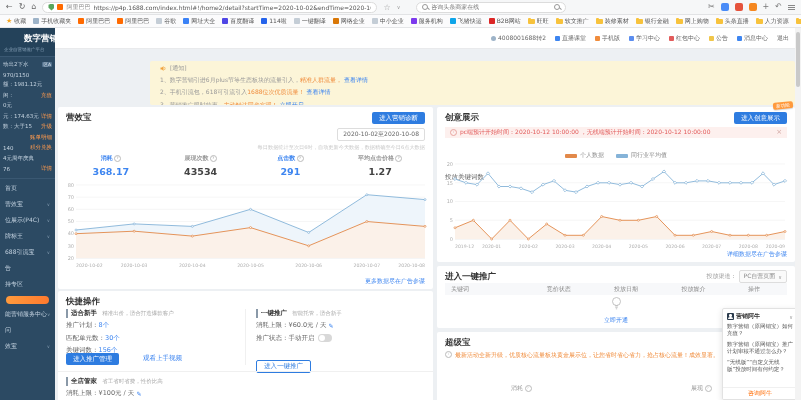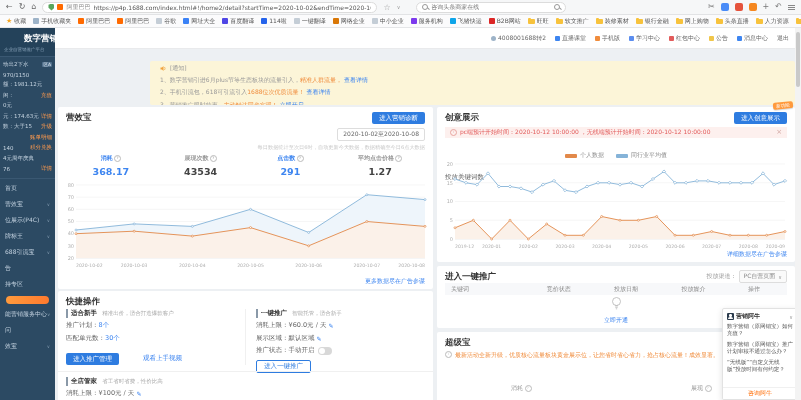--- a/index.html
+++ b/index.html
@@ -531,39 +531,38 @@
       </div>
       <div class="rows" id="quick-left-rows">
           <div class="q-row">
             <span class="q-label">推广计划：</span>
             <span class="q-value q-blue">8个</span>
           </div>
           <div class="q-row">
             <span class="q-label">匹配单元数：</span>
             <span class="q-value q-blue">30个</span>
           </div>
+          <div class="q-row">
+            <span class="q-label">关键词数：</span>
+            <span class="q-value q-blue">156个</span>
+          </div>
         </div>
       <div id="quick-left-actions">
         <span class="btn btn-blue">进入推广管理</span>
         <a class="link-blue">观看上手视频</a>
       </div>
       <div id="quick-divider"></div>
       <div class="sec-head" id="quick-right-head">
         <span>一键推广</span>
         <span class="sec-desc">智能托管，适合新手</span>
       </div>
       <div class="rows" id="quick-right-rows">
           <div class="q-row">
             <span class="q-label">消耗上限：</span>
             <span class="q-value">¥60.0元 / 天</span>
-            <span class="edit-icon">✎</span>
-          </div>
-          <div class="q-row">
-            <span class="q-label">展示区域：</span>
-            <span class="q-value">默认区域</span>
             <span class="edit-icon">✎</span>
           </div>
           <div class="q-row">
             <span class="q-label">推广状态：</span>
             <span class="q-value">手动开启</span>
             <span class="toggle"></span>
           </div>
         </div>
       <div id="quick-right-action">
         <span class="btn btn-line">进入一键推广</span>

